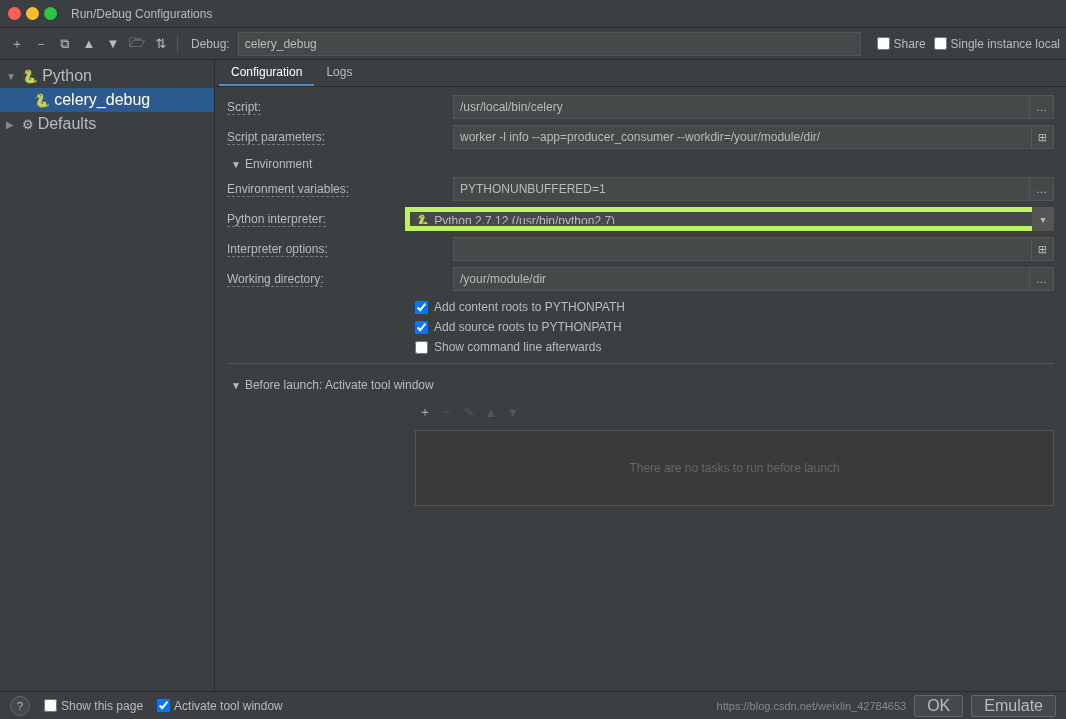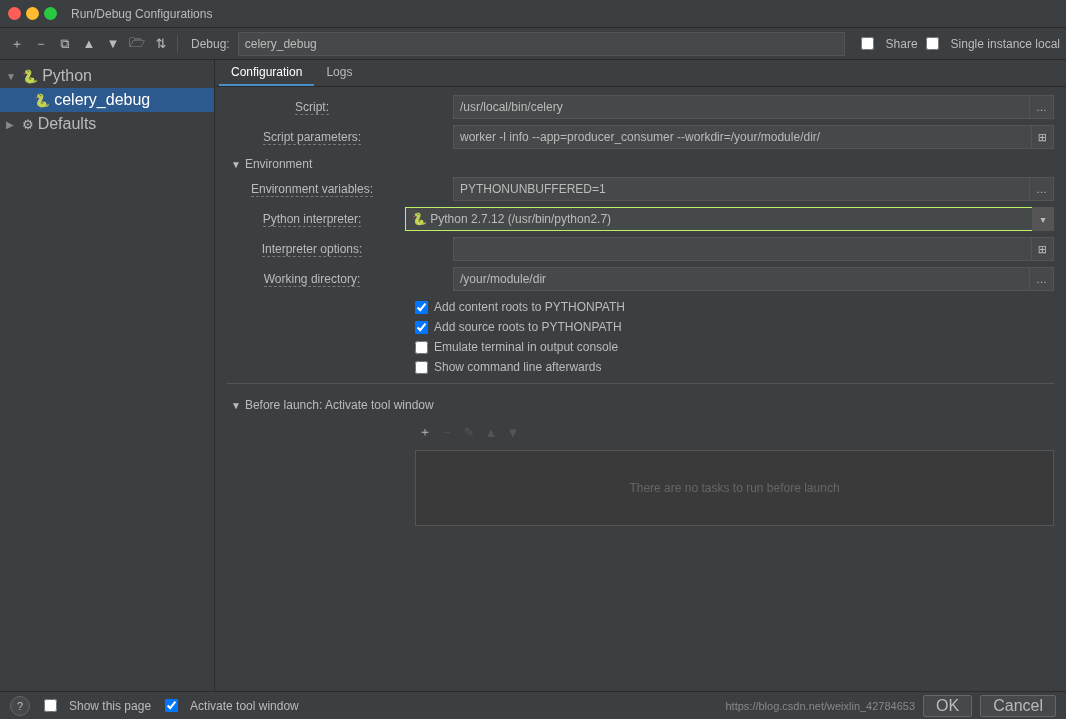--- a/index.html
+++ b/index.html
@@ -81,21 +81,21 @@
     }
     .share-area {
       display: flex;
       align-items: center;
       gap: 8px;
       margin-left: 8px;
     }
     .checkbox-label {
       display: flex;
       align-items: center;
-      gap: 12px;
+      gap: 4px;
       color: #bbbbbb;
       font-size: 12px;
     }
     .checkbox-label input { cursor: pointer; }
 
     
     .main-layout {
       display: flex;
       height: calc(719px - 28px - 32px - 28px);
     }
@@ -157,21 +157,21 @@
     }
 
     .form-row {
       display: flex;
       align-items: center;
       margin-bottom: 6px;
       gap: 8px;
     }
     .form-label {
       width: 170px;
-      text-align: center;
+      text-align: left;
       color: #bbbbbb;
       font-size: 12px;
       flex-shrink: 0;
     }
     .form-label span { border-bottom: 1px dashed #777; }
     .form-input {
       flex: 1;
       height: 24px;
       background: #45494a;
       border: 1px solid #555;
@@ -209,21 +209,21 @@
       font-size: 12px;
       margin: 8px 0 6px 0;
       padding-left: 4px;
     }
     .section-arrow { font-size: 10px; cursor: pointer; }
 
     .select-input {
       flex: 1;
       height: 24px;
       background: #45494a;
-      border: 1px solid #bef264;
+      border: 5px solid #bef264;
       color: #bbbbbb;
       padding: 2px 6px;
       font-size: 12px;
       outline: none;
       cursor: pointer;
       appearance: none;
       -webkit-appearance: none;
     }
     .select-wrapper {
       flex: 1;
@@ -456,24 +456,20 @@
 
       <div class="check-row">
         <input type="checkbox" id="cb-content-roots" checked="" style="">
         <label for="cb-content-roots">Add content roots to PYTHONPATH</label>
       </div>
       <div class="check-row">
         <input type="checkbox" id="cb-source-roots" checked="" style="">
         <label for="cb-source-roots">Add source roots to PYTHONPATH</label>
       </div>
       <div class="check-row">
-        <input type="checkbox" id="cb-emulate" style="">
-        <label for="cb-emulate">Emulate terminal in output console</label>
-      </div>
-      <div class="check-row">
         <input type="checkbox" id="cb-cmdline" style="">
         <label for="cb-cmdline">Show command line afterwards</label>
       </div>
 
       <div class="before-launch">
         <div class="section-header">
           <span class="section-arrow">▼</span>
           <span>Before launch: Activate tool window</span>
         </div>
         <div class="launch-toolbar">
@@ -500,15 +496,15 @@
       <span>Show this page</span>
     </label>
     <label class="checkbox-label">
       <input type="checkbox" checked="" style="">
       <span>Activate tool window</span>
     </label>
   </div>
   <div class="bottom-right">
     <span class="url-text">https://blog.csdn.net/weixlin_42784653</span>
     <button class="action-btn">OK</button>
-    <button class="action-btn">Cancel</button>
+    <button class="action-btn">Emulate</button>
   </div>
 </div>
 
 </body></html>

